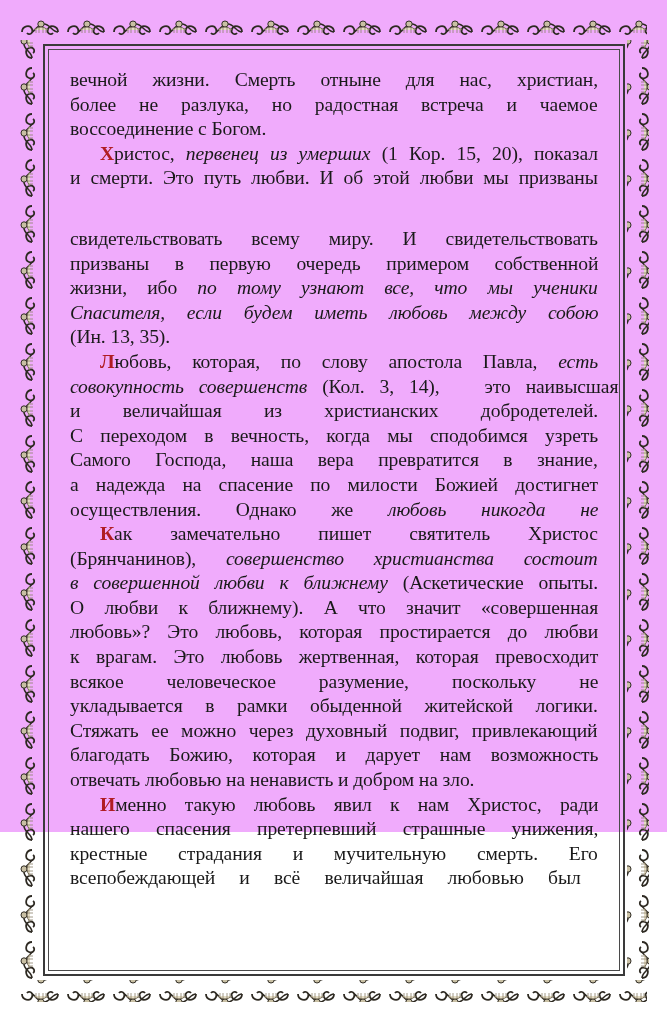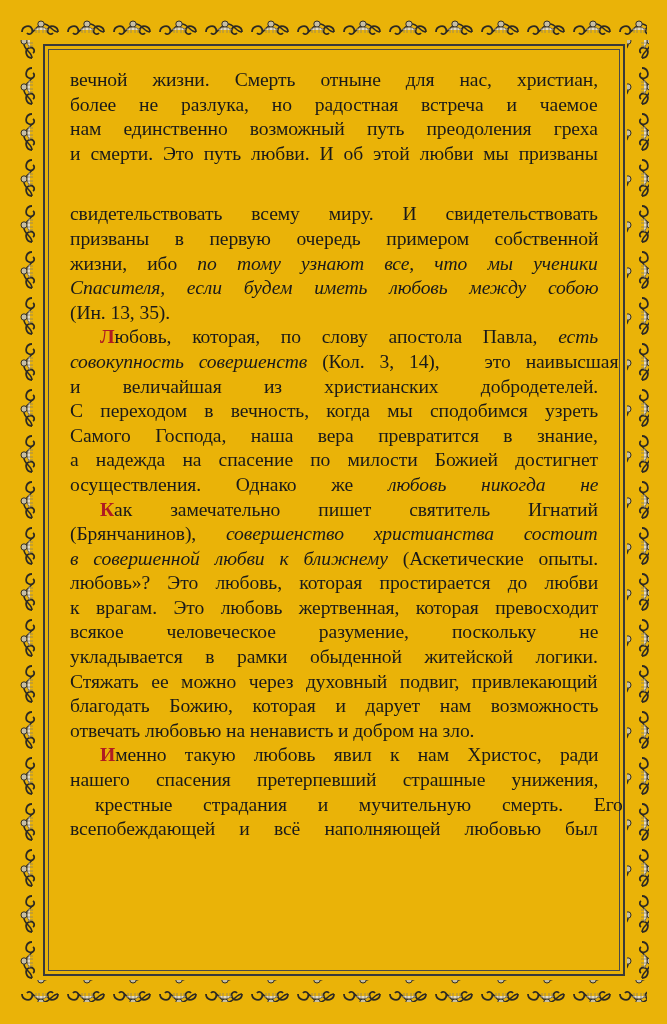--- a/index.html
+++ b/index.html
@@ -11,22 +11,22 @@
     width: 667px;
     height: 1024px;
     position: relative;
     overflow: hidden;
     font-family: "Liberation Serif", "DejaVu Serif", serif;
     color: #1a1a1a;
   }
   .page {
     position: absolute;
     left: 0; top: 0;
-    width: 667px; height: 1024px;
-    background: #eab308;
+    width: 667px; height: 832px;
+    background: #f0abfc;
   }
   
   .ornament {
     position: absolute;
     left: 18px; top: 18px;
     width: 631px; height: 984px;
   }
   .ornament svg { display: block; }
   
   .frame-outer {
@@ -118,51 +118,53 @@
     </svg>
   </div>
 
   <div class="frame-outer"></div>
   <div class="frame-inner"></div>
 
   <div class="text-block" id="text-block">
       <div class="para">
         <span class="line" style="display: block; width: auto; word-spacing: 20.3333px; text-align-last: left;"><span>вечной жизни. Смерть отныне для нас, христиан,</span></span>
         <span class="line" style="display: block; width: auto; word-spacing: 18.1429px; text-align-last: left;"><span>более не разлука, но радостная встреча и чаемое</span></span>
+        <span class="line last"><span>воссоединение с Богом.</span></span>
       </div>
       <div class="para">
-        <span class="line" style="display: block; width: auto; word-spacing: 17.4px; text-align-last: left;"><span>нам единственно возможный путь преодоления греха</span></span>
+        <span class="line ind" style="display: block; width: auto; word-spacing: 6.5px; text-align-last: left;"><span class="dropcap">Х</span><span>ристос, </span><span class="ital">первенец из умерших</span><span> (1 Кор. 15, 20), показал</span></span>
         <span class="line" style="display: block; width: auto; word-spacing: 5.2px; text-align-last: left;"><span>и смерти. Это путь любви. И об этой любви мы призваны</span></span>
         <span class="line" style="display: block; width: auto; word-spacing: 24.25px; text-align-last: left; margin-top: 36px;"><span>свидетельствовать всему миру. И свидетельствовать</span></span>
         <span class="line" style="display: block; width: auto; word-spacing: 20.8px; text-align-last: left;"><span>призваны в первую очередь примером собственной</span></span>
         <span class="line" style="display: block; width: auto; word-spacing: 15.375px; text-align-last: left;"><span>жизни, ибо </span><span class="ital">по тому узнают все, что мы ученики</span></span>
         <span class="line" style="display: block; width: auto; word-spacing: 17px; text-align-last: left;"><span class="ital">Спасителя, если будем иметь любовь между собою</span></span>
         <span class="line last"><span>(Ин. 13, 35).</span></span>
       </div>
       <div class="para">
         <span class="line ind" style="display: block; width: auto; word-spacing: 16px; text-align-last: left;"><span class="dropcap">Л</span><span>юбовь, которая, по слову апостола Павла, </span><span class="ital">есть</span></span>
         <span class="line" style="display: block; width: auto; word-spacing: 10.1667px; text-align-last: left;"><span class="ital">совокупность совершенств</span><span> (Кол. 3, 14),   это наивысшая</span></span>
         <span class="line" style="display: block; width: auto; word-spacing: 37.5px; text-align-last: left;"><span>и величайшая из христианских добродетелей.</span></span>
         <span class="line" style="display: block; width: auto; word-spacing: 12.5714px; text-align-last: left;"><span>С переходом в вечность, когда мы сподобимся узреть</span></span>
         <span class="line" style="display: block; width: auto; word-spacing: 19.6667px; text-align-last: left;"><span>Самого Господа, наша вера превратится в знание,</span></span>
         <span class="line" style="display: block; width: auto; word-spacing: 12.4286px; text-align-last: left;"><span>а надежда на спасение по милости Божией достигнет</span></span>
         <span class="line" style="display: block; width: auto; word-spacing: 30px; text-align-last: left;"><span>осуществления. Однако же </span><span class="ital">любовь никогда не</span></span>
       </div>
       <div class="para">
-        <span class="line ind" style="display: block; width: auto; word-spacing: 33.25px; text-align-last: left;"><span class="dropcap">К</span><span>ак замечательно пишет святитель Игнатий</span></span>
+        <span class="line ind" style="display: block; width: auto; word-spacing: 33.25px; text-align-last: left;"><span class="dropcap">К</span><span>ак замечательно пишет святитель Христос</span></span>
         <span class="line" style="display: block; width: auto; word-spacing: 25px; text-align-last: left;"><span>(Брянчанинов), </span><span class="ital">совершенство христианства состоит</span></span>
         <span class="line" style="display: block; width: auto; word-spacing: 10.1667px; text-align-last: left;"><span class="ital">в совершенной любви к ближнему</span><span> (Аскетические опыты.</span></span>
+        <span class="line" style="display: block; width: auto; word-spacing: 15.5714px; text-align-last: left;"><span>О любви к ближнему). А что значит «совершенная</span></span>
         <span class="line" style="display: block; width: auto; word-spacing: 12.5px; text-align-last: left;"><span>любовь»? Это любовь, которая простирается до любви</span></span>
         <span class="line" style="display: block; width: auto; word-spacing: 11.6667px; text-align-last: left;"><span>к врагам. Это любовь жертвенная, которая превосходит</span></span>
         <span class="line" style="display: block; width: auto; word-spacing: 38.25px; text-align-last: left;"><span>всякое человеческое разумение, поскольку не</span></span>
         <span class="line" style="display: block; width: auto; word-spacing: 17.8px; text-align-last: left;"><span>укладывается в рамки обыденной житейской логики.</span></span>
         <span class="line" style="display: block; width: auto; word-spacing: 7.83333px; text-align-last: left;"><span>Стяжать ее можно через духовный подвиг, привлекающий</span></span>
         <span class="line" style="display: block; width: auto; word-spacing: 15px; text-align-last: left;"><span>благодать Божию, которая и дарует нам возможность</span></span>
         <span class="line last"><span>отвечать любовью на ненависть и добром на зло.</span></span>
       </div>
       <div class="para">
         <span class="line ind" style="display: block; width: auto; word-spacing: 13.4286px; text-align-last: left;"><span class="dropcap">И</span><span>менно такую любовь явил к нам Христос, ради</span></span>
         <span class="line" style="display: block; width: auto; word-spacing: 21.5px; text-align-last: left;"><span>нашего спасения претерпевший страшные унижения,</span></span>
-        <span class="line" style="display: block; width: auto; word-spacing: 26px; text-align-last: left; margin-left: 25px;"><span>крестные страдания и мучительную смерть. Его</span></span>
-        <span class="line" style="display: block; width: auto; word-spacing: 19.4px; text-align-last: left;"><span>всепобеждающей и всё наполняющей любовью был</span></span>
+        <span class="line" style="display: block; width: auto; word-spacing: 26px; text-align-last: left;"><span>крестные страдания и мучительную смерть. Его</span></span>
+        <span class="line" style="display: block; width: auto; word-spacing: 19.4px; text-align-last: left;"><span>всепобеждающей и всё величайшая любовью был</span></span>
       </div>
     </div>
 </div>
 
 </body></html>

